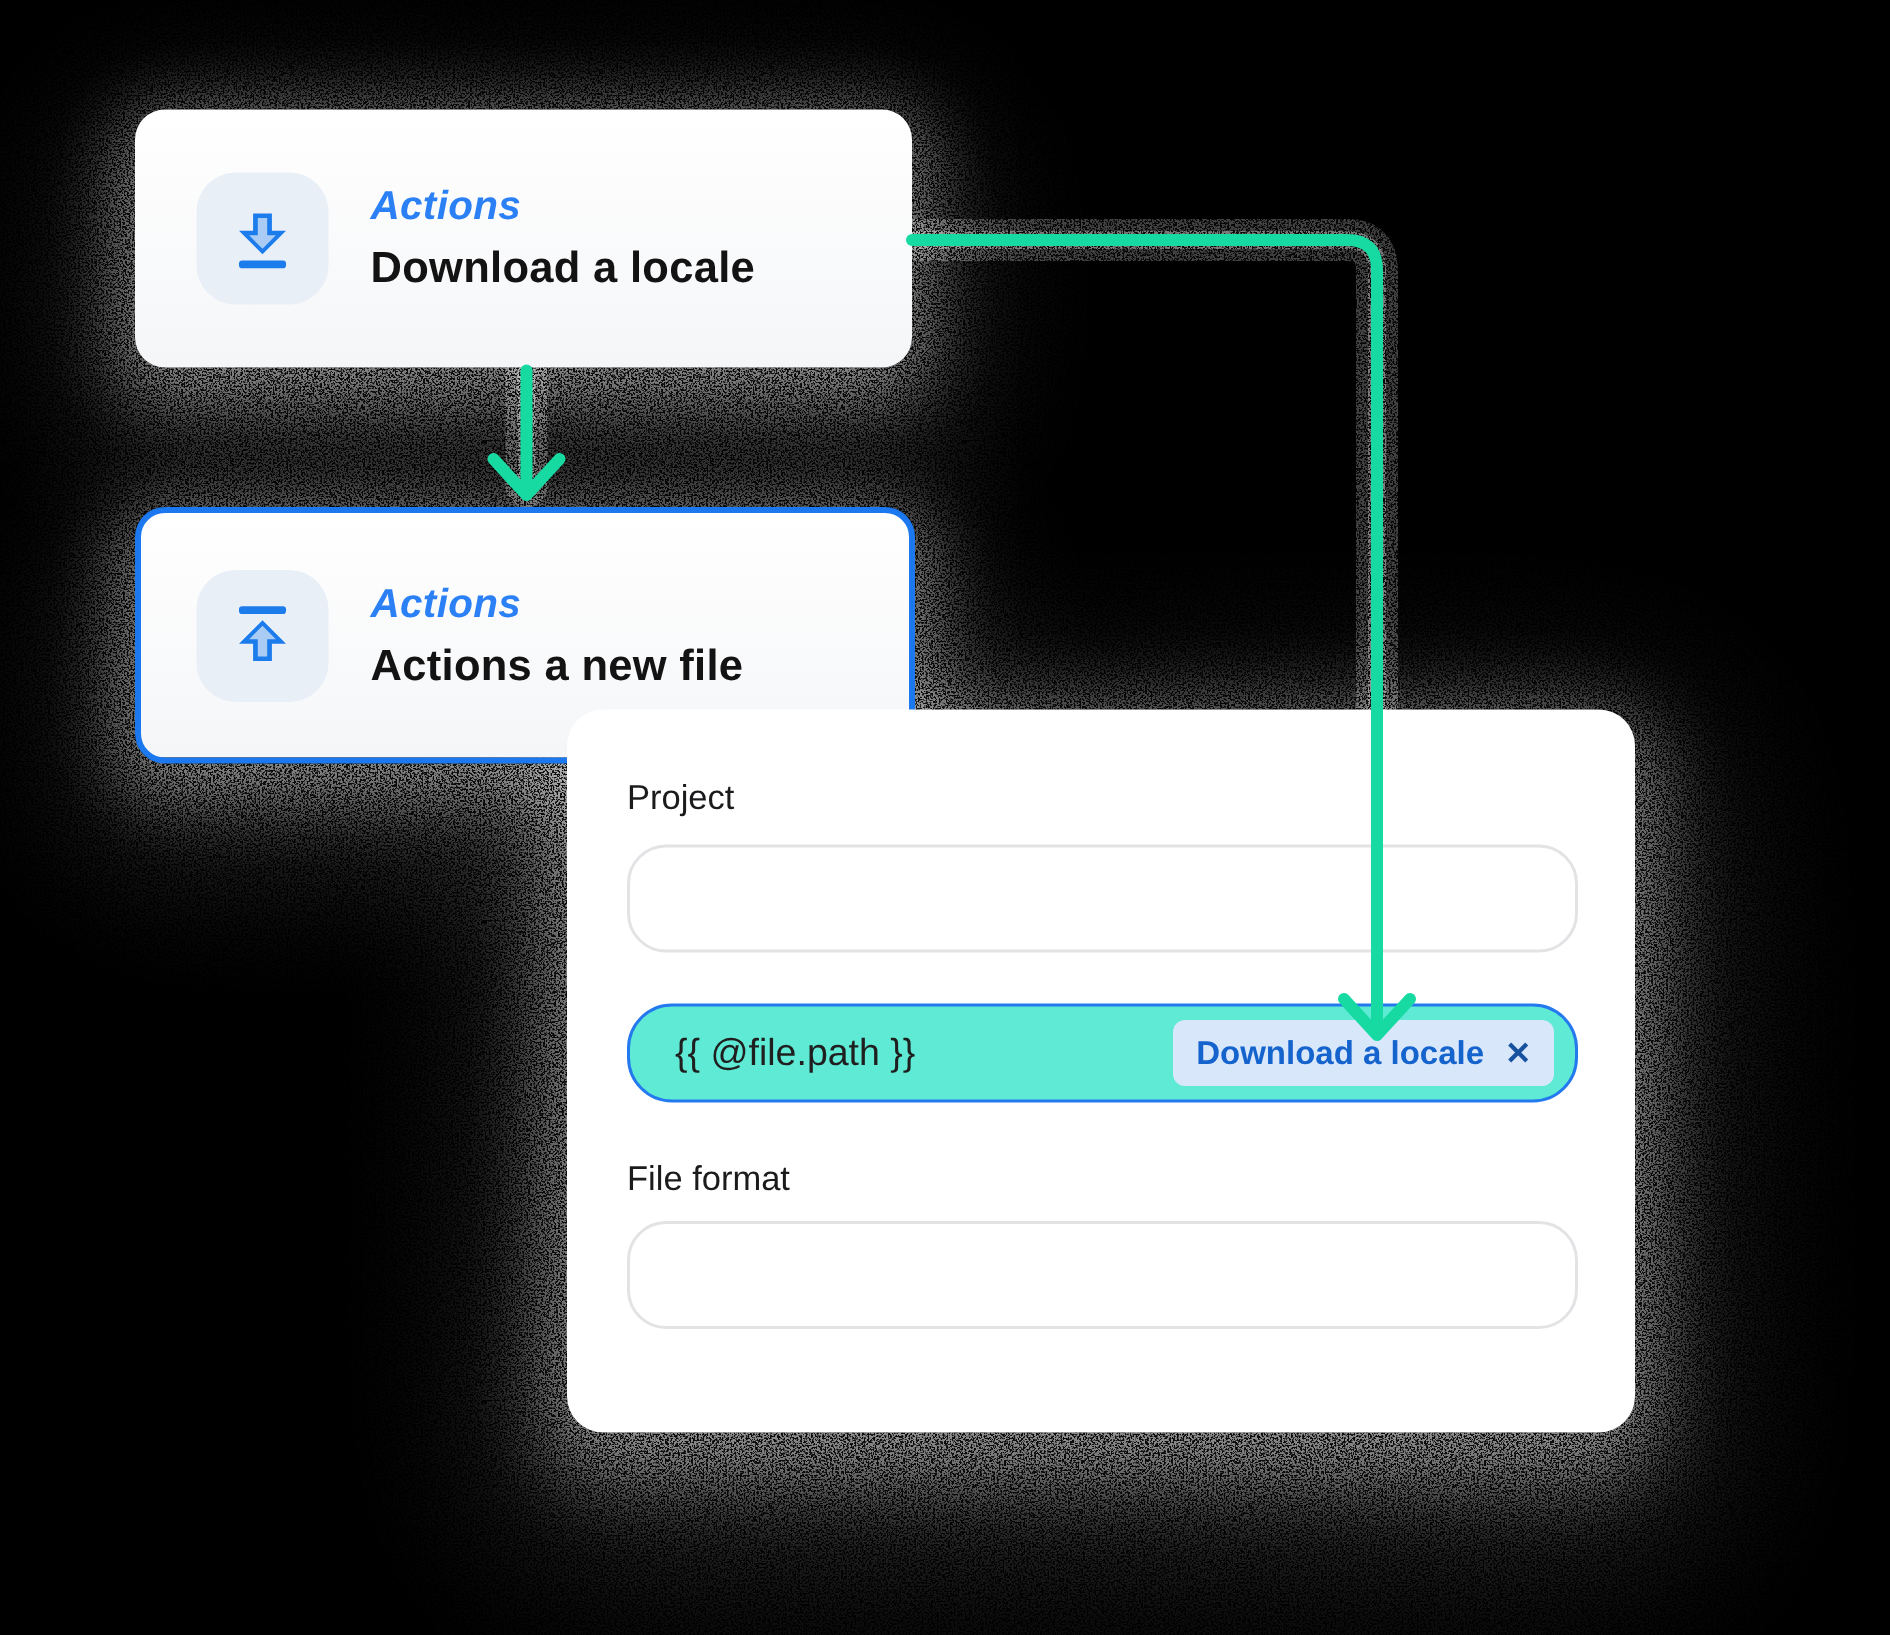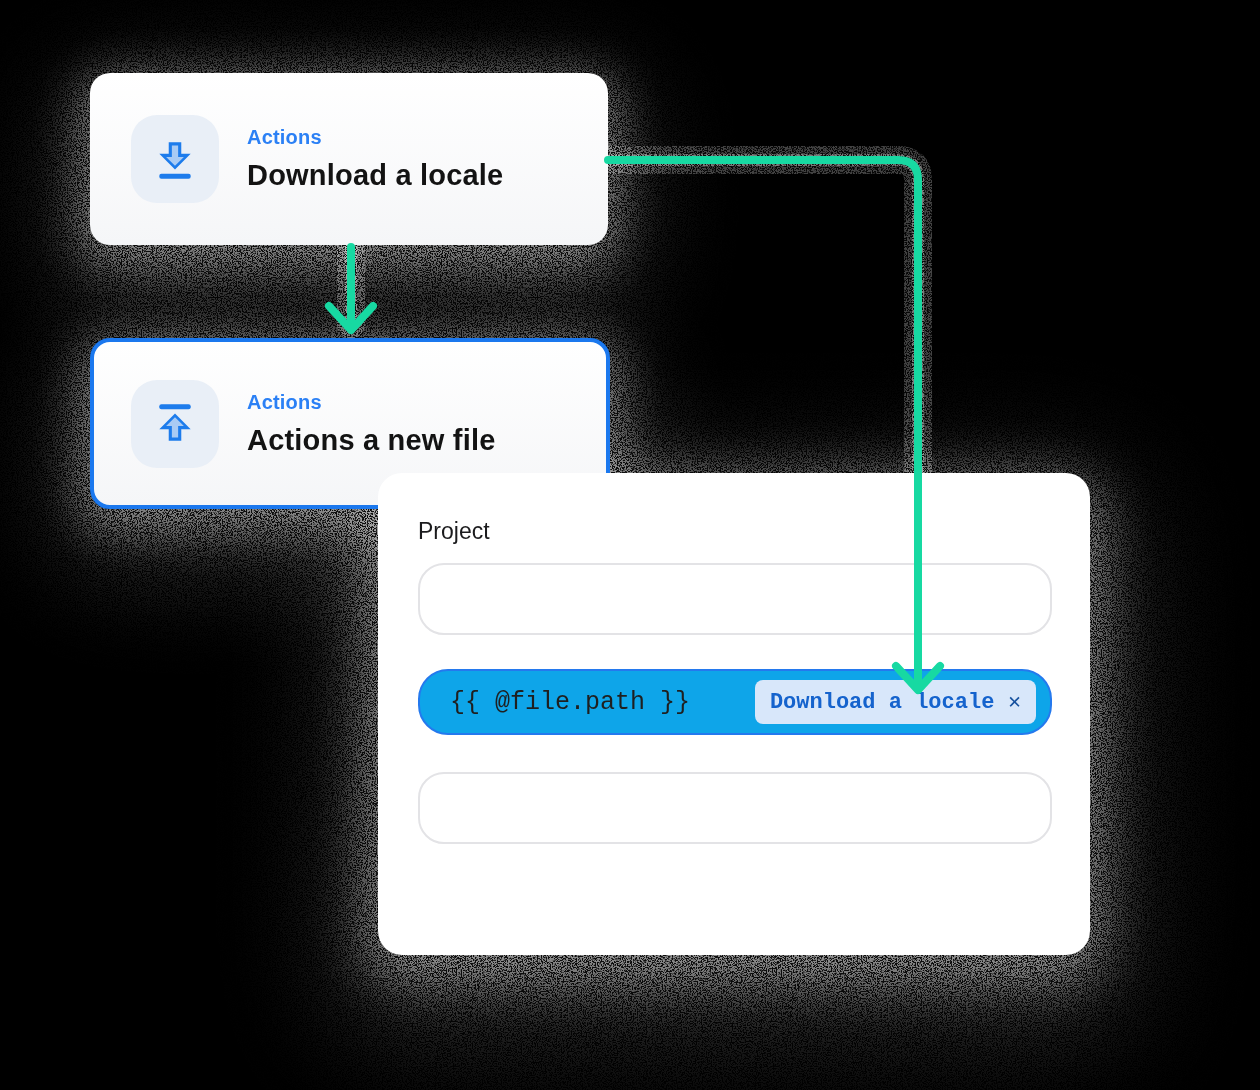--- a/index.html
+++ b/index.html
@@ -19,34 +19,34 @@
   #noise{opacity:.9;}
 
   
   .card{position:absolute;display:flex;align-items:center;gap:28px;
         background:linear-gradient(180deg,#ffffff 0%,#f5f6f8 100%);border-radius:20px;}
   #card-download{left:90px;top:73px;width:518px;height:172px;padding-left:41px;box-sizing:border-box;}
   #card-upload{left:90px;top:338px;width:520px;height:171px;padding-left:37px;
                border:4px solid #1B78EE;box-sizing:border-box;}
   .icon-tile{width:88px;height:88px;border-radius:26px;background:#E9EFF7;
              display:flex;align-items:center;justify-content:center;flex:0 0 auto;}
-  .card-category{font-size:20px;font-weight:700;color:#2B80F5;margin-bottom:10px;letter-spacing:.2px;}
+  .card-category{font-size:27px;font-weight:700;color:#2B80F5;margin-bottom:10px;letter-spacing:.2px;font-style:italic;}
   .card-title{font-size:29px;font-weight:700;color:#131313;letter-spacing:.2px;}
 
   
   .panel{position:absolute;left:378px;top:473px;width:712px;height:482px;border-radius:24px;
          background:#fff;box-sizing:border-box;padding:45px 38px 0 40px;}
   .field-label{font-size:23px;color:#1b1b1d;}
   .input{display:block;box-sizing:border-box;width:634px;background:#fff;
          border:2px solid #E3E3E6;border-radius:26px;font-size:24px;color:#1f1f1f;padding:0 24px;}
   #project-input{height:72px;margin:18px 0 34px;}
   #fileformat-input{height:72px;margin-top:15px;}
   .file-box{box-sizing:border-box;width:634px;height:66px;margin:19px 0 37px;
-            border:2.5px solid #2479EE;border-radius:30px;background:#0ea5e9;
-            display:flex;align-items:center;justify-content:space-between;padding:0 14px 0 30px;font-family:Liberation Mono, monospace;}
+            border:2.5px solid #2479EE;border-radius:30px;background:#5eead4;
+            display:flex;align-items:center;justify-content:space-between;padding:0 14px 0 30px;}
   .file-value{font-size:25px;color:#1f1f1f;}
   .chip{height:44px;background:#D8E7FA;border-radius:8px;display:flex;align-items:center;
         gap:14px;padding:0 15px;cursor:pointer;}
   .chip-label{font-size:22px;font-weight:600;color:#1563CD;}
   .chip-close{font-size:21px;font-weight:700;color:#17529F;line-height:1;}
 </style>
 </head>
 <body>
 
 <div id="stage">
@@ -102,20 +102,21 @@
     <input class="input" id="project-input" value="" style="">
 
     <div class="file-box">
       <span class="file-value">{{ @file.path }}</span>
       <span class="chip">
         <span class="chip-label">Download a locale</span>
         <span class="chip-close">✕</span>
       </span>
     </div>
 
+    <div class="field-label">File format</div>
     <input class="input" id="fileformat-input" value="" style="">
   </div>
 
   <svg class="layer" xmlns="http://www.w3.org/2000/svg">
     <g fill="none" stroke="#17D9A2" stroke-width="8" stroke-linecap="round" stroke-linejoin="round">
       <path d="M351 247 L351 324"></path>
       <path d="M329 306 L351 330 L373 306"></path>
       <path d="M608 160 H898 Q918 160 918 180 V686"></path>
       <path d="M896 666 L918 690 L940 666"></path>
     </g>

